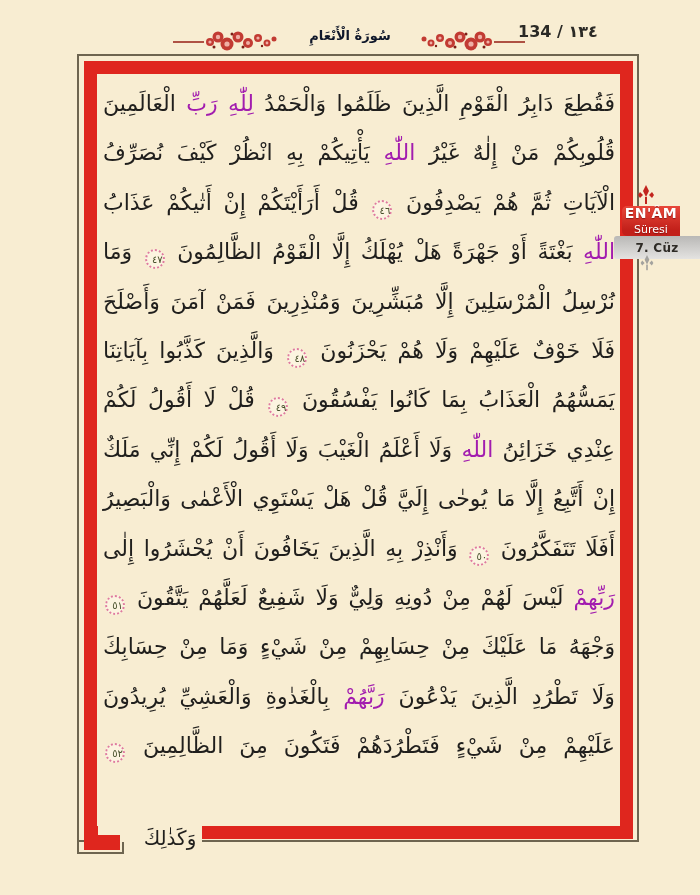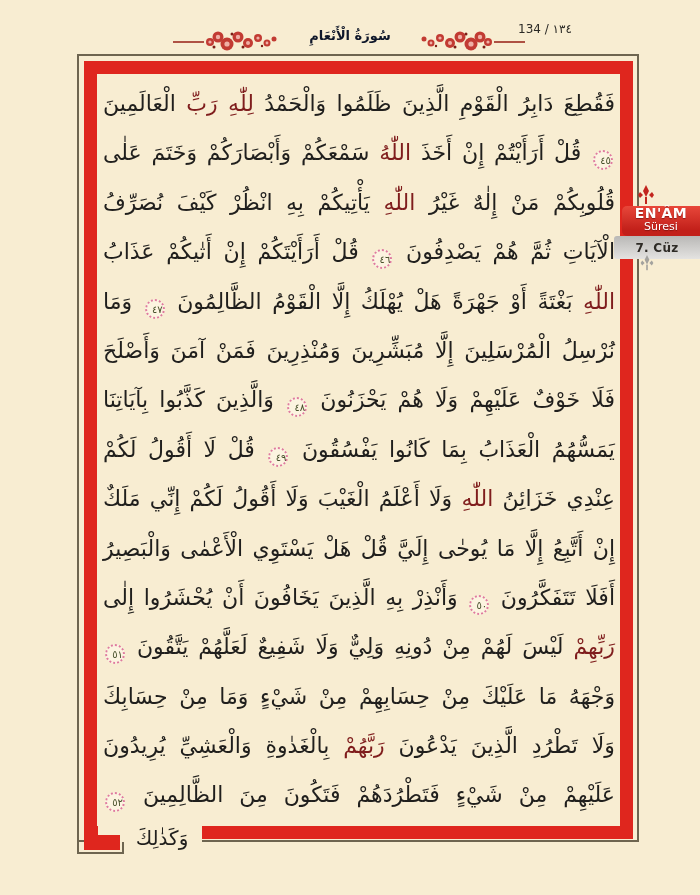--- a/index.html
+++ b/index.html
@@ -4,21 +4,21 @@
 <style>
   html,body{margin:0;padding:0;}
   body{
     width:700px;height:895px;position:relative;overflow:hidden;
     background:#f8edd2;
     font-family:"DejaVu Sans",sans-serif;
   }
   
   .page-number{
     position:absolute;left:518px;top:22px;width:110px;
-    font-size:12px;color:#2b2a26;direction:ltr;letter-spacing:1px;
+    font-size:16px;color:#2b2a26;direction:ltr;letter-spacing:1px;font-weight:bold;
   }
   .surah-title{
     position:absolute;left:50%;transform:translateX(-50%);top:28px;
     font-size:13px;font-weight:bold;color:#0f172a;direction:rtl;white-space:nowrap;
   }
   .ornament{position:absolute;top:29px;width:108px;height:26px;}
   .ornament.left{left:172px;}
   .ornament.right{left:418px;transform:scaleX(-1);}
   
   .frame-outer{
@@ -29,47 +29,47 @@
     position:absolute;left:84px;top:61px;width:549px;height:778px;
     border:13px solid #df261e;box-sizing:border-box;
   }
   
   .notch-patch{position:absolute;left:98px;top:822px;width:104px;height:36px;background:#f8edd2;}
   .stub-red{position:absolute;left:84px;top:835px;width:36px;height:15px;background:#df261e;}
   .stub-line-b{position:absolute;left:77px;top:852px;width:47px;height:2px;background:#6e6550;}
   .stub-line-l{position:absolute;left:77px;top:842px;width:2px;height:12px;background:#6e6550;}
   .stub-line-r{position:absolute;left:122px;top:842px;width:2px;height:10px;background:#6e6550;}
   .catchword{
-    position:absolute;left:116px;top:822px;width:92px;height:32px;line-height:32px;
+    position:absolute;left:124px;top:822px;width:92px;height:32px;line-height:32px;
     text-align:center;font-size:20px;color:#201f1d;direction:rtl;
   }
   
   .text-area{
     position:absolute;left:103px;top:79px;width:512px;height:742px;
   }
   .qline{
     direction:rtl;text-align:justify;text-align-last:justify;-moz-text-align-last:justify;
     height:49.4px;line-height:49.4px;font-size:22px;color:#201f1d;overflow:visible;
     white-space:normal;
   }
-  .red-word{color:#7f1d1d;}
+  .red-word{color:#a21caf;}
   .rosette{
     display:inline-block;width:20px;height:20px;line-height:17px;box-sizing:border-box;
     border:2px dotted #df7ba0;border-radius:50%;background:#fcf4e0;
     font-size:10px;color:#47502b;text-align:center;vertical-align:-4px;margin:0 2px;
   }
   
   .fleur{position:absolute;}
   .fleur.top{left:637px;top:185px;}
   .fleur.bottom{left:639px;top:255px;}
   .tab-red{
-    position:absolute;left:622px;top:206px;width:78px;height:30px;
+    position:absolute;left:622px;top:206px;width:58px;height:30px;
     background:linear-gradient(180deg,#e8473a 0%,#c2201a 80%);
     border-radius:5px 0 0 5px;color:#fff;text-align:center;
-    display:flex;flex-direction:column;justify-content:flex-start;
+    display:flex;flex-direction:column;justify-content:space-between;
     text-shadow:0 1px 1px rgba(60,0,0,.45);
   }
   .tab-red .surah-name{font-size:14px;font-weight:bold;line-height:15px;letter-spacing:.4px;}
   .tab-red .surah-suffix{font-size:11px;line-height:12px;}
   .tab-gray{
     position:absolute;left:614px;top:236px;width:86px;height:23px;
     background:linear-gradient(180deg,#b9b8b6 0%,#e4e3e1 100%);
     border-radius:3px 0 0 3px;color:#2e2b26;font-size:12px;font-weight:bold;
     display:flex;align-items:center;justify-content:center;letter-spacing:.3px;
   }
@@ -141,21 +141,20 @@
         <circle cx="90" cy="17" r="1.2"></circle>
     </g>
   </svg>
 </div>
 
 <div class="frame-outer"></div>
 <div class="frame-red"></div>
 
 <div class="text-area">
     <div class="qline"><span class="word">فَقُطِعَ دَابِرُ الْقَوْمِ الَّذِينَ ظَلَمُوا وَالْحَمْدُ </span><span class="red-word">لِلّٰهِ رَبِّ</span><span class="word"> الْعَالَمِينَ</span></div>
-    <div class="qline"><span class="rosette">٤٥</span><span class="word"> قُلْ أَرَأَيْتُمْ إِنْ أَخَذَ </span><span class="red-word">اللّٰهُ</span><span class="word"> سَمْعَكُمْ وَأَبْصَارَكُمْ وَخَتَمَ عَلٰى</span></div>
     <div class="qline"><span class="word">قُلُوبِكُمْ مَنْ إِلٰهٌ غَيْرُ </span><span class="red-word">اللّٰهِ</span><span class="word"> يَأْتِيكُمْ بِهِ انْظُرْ كَيْفَ نُصَرِّفُ</span></div>
     <div class="qline"><span class="word">الْآيَاتِ ثُمَّ هُمْ يَصْدِفُونَ </span><span class="rosette">٤٦</span><span class="word"> قُلْ أَرَأَيْتَكُمْ إِنْ أَتٰيكُمْ عَذَابُ</span></div>
     <div class="qline"><span class="red-word">اللّٰهِ</span><span class="word"> بَغْتَةً أَوْ جَهْرَةً هَلْ يُهْلَكُ إِلَّا الْقَوْمُ الظَّالِمُونَ </span><span class="rosette">٤٧</span><span class="word"> وَمَا</span></div>
     <div class="qline"><span class="word">نُرْسِلُ الْمُرْسَلِينَ إِلَّا مُبَشِّرِينَ وَمُنْذِرِينَ فَمَنْ آمَنَ وَأَصْلَحَ</span></div>
     <div class="qline"><span class="word">فَلَا خَوْفٌ عَلَيْهِمْ وَلَا هُمْ يَحْزَنُونَ </span><span class="rosette">٤٨</span><span class="word"> وَالَّذِينَ كَذَّبُوا بِآيَاتِنَا</span></div>
     <div class="qline"><span class="word">يَمَسُّهُمُ الْعَذَابُ بِمَا كَانُوا يَفْسُقُونَ </span><span class="rosette">٤٩</span><span class="word"> قُلْ لَا أَقُولُ لَكُمْ</span></div>
     <div class="qline"><span class="word">عِنْدِي خَزَائِنُ </span><span class="red-word">اللّٰهِ</span><span class="word"> وَلَا أَعْلَمُ الْغَيْبَ وَلَا أَقُولُ لَكُمْ إِنِّي مَلَكٌ</span></div>
     <div class="qline"><span class="word">إِنْ أَتَّبِعُ إِلَّا مَا يُوحٰى إِلَيَّ قُلْ هَلْ يَسْتَوِي الْأَعْمٰى وَالْبَصِيرُ</span></div>
     <div class="qline"><span class="word">أَفَلَا تَتَفَكَّرُونَ </span><span class="rosette">٥٠</span><span class="word"> وَأَنْذِرْ بِهِ الَّذِينَ يَخَافُونَ أَنْ يُحْشَرُوا إِلٰى</span></div>
     <div class="qline"><span class="red-word">رَبِّهِمْ</span><span class="word"> لَيْسَ لَهُمْ مِنْ دُونِهِ وَلِيٌّ وَلَا شَفِيعٌ لَعَلَّهُمْ يَتَّقُونَ </span><span class="rosette">٥١</span></div>

